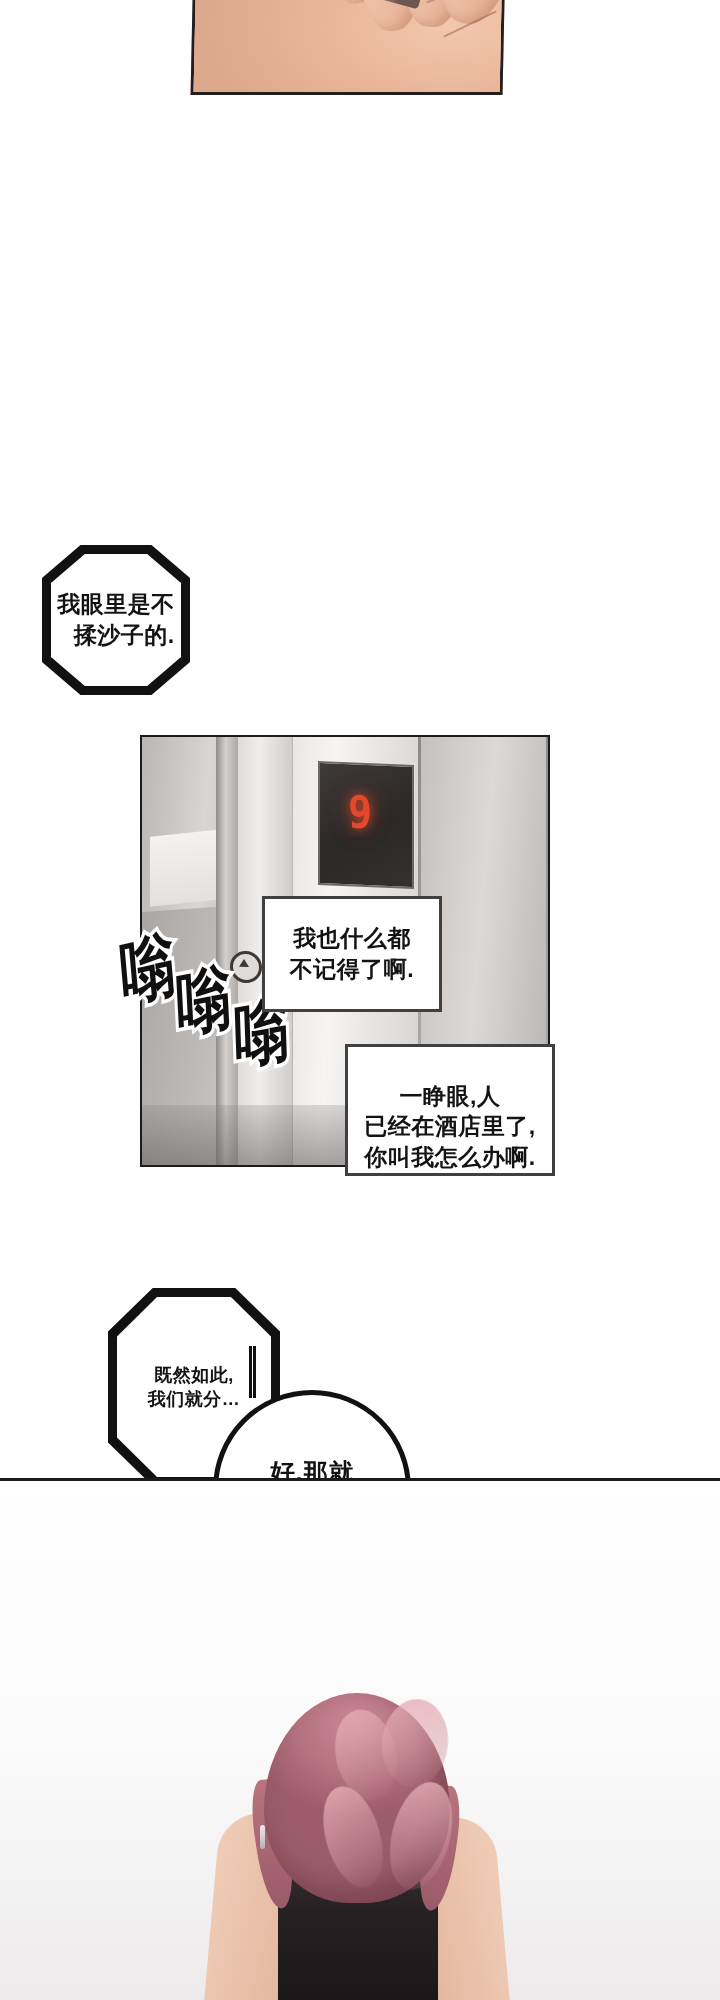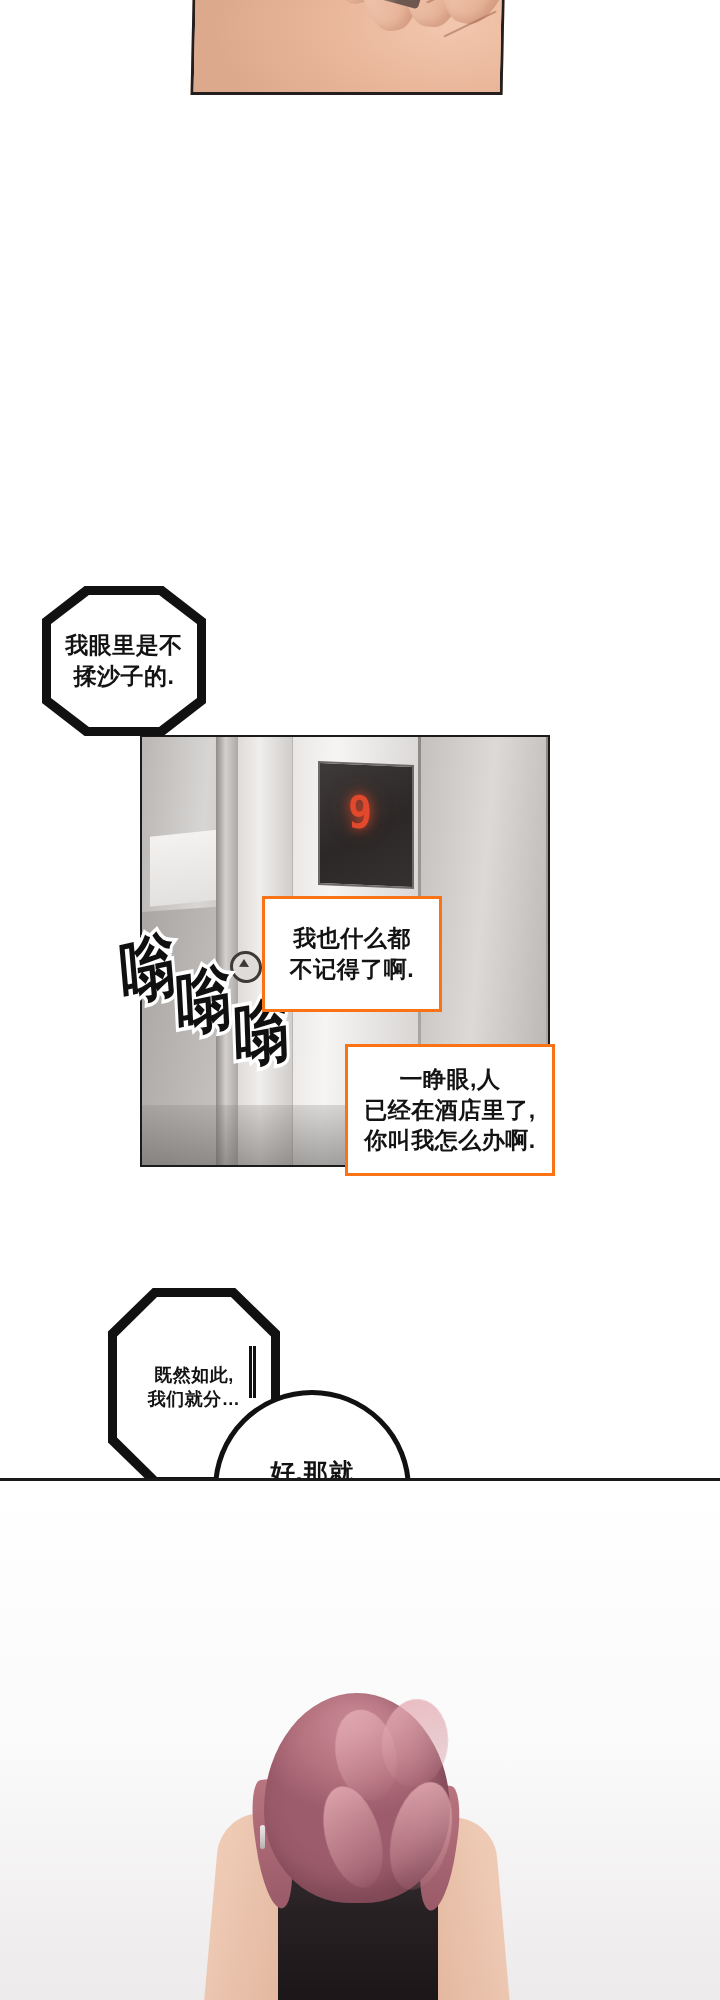--- a/index.html
+++ b/index.html
@@ -193,31 +193,31 @@
     clip-path:polygon(26% 0%,74% 0%,100% 22%,100% 78%,74% 100%,26% 100%,0% 78%,0% 22%);
   }
   .oct .label{
     position:absolute;inset:0;
     display:flex;align-items:center;justify-content:center;
     z-index:3;
   }
 
   
   .rect{
-    border:3px solid #f97316;
+    border:3px solid #404040;
   }
   
   .circ{
     border:5px solid #111111;
     border-radius:50%;
   }
 
-  #bubble-1{left:42px;  top:586px;  width:164px; height:150px; font-size:23px;}
+  #bubble-1{left:42px;  top:545px;  width:148px; height:150px; font-size:23px;text-align:right;}
   #bubble-2{left:262px; top:896px;  width:180px; height:116px; font-size:23px;}
-  #bubble-3{left:345px; top:1044px; width:210px; height:132px; font-size:23px;}
+  #bubble-3{left:345px; top:1044px; width:210px; height:132px; font-size:23px;align-items:flex-end;}
   #bubble-4{left:108px; top:1288px; width:172px; height:198px; font-size:18px;}
   #bubble-5{left:213px; top:1390px; width:198px; height:198px; font-size:25px;}
 
   .bub .txt{white-space:pre-line;}
 
   
   #divider{
     position:absolute;left:0;top:1478px;width:720px;height:3px;
     background:#1a1a1a;
   }

